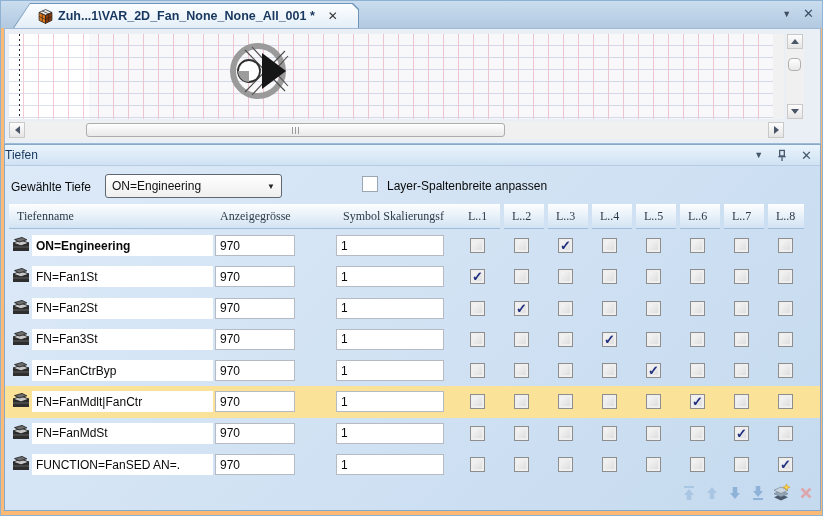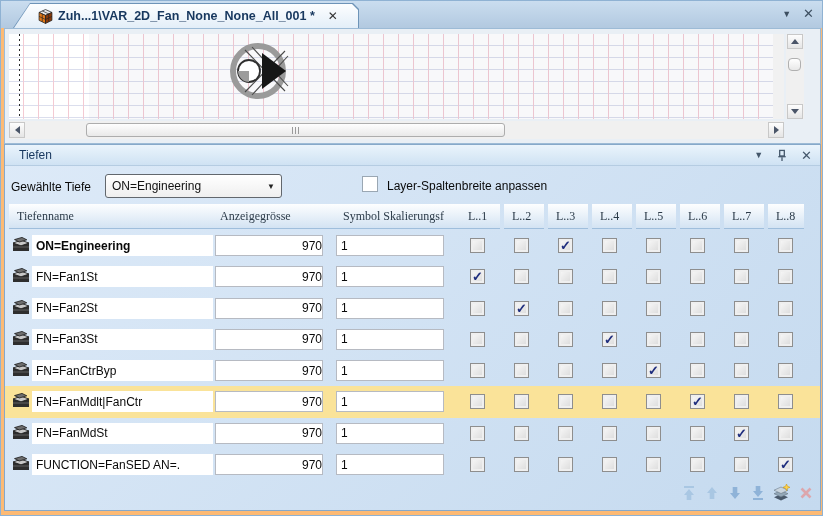--- a/index.html
+++ b/index.html
@@ -49,21 +49,21 @@
   .hthumb { position:absolute; left:77px; top:2px; width:419px; height:14px; background:linear-gradient(#FEFEFE,#E9E9E9);
             border:1px solid #ADADAD; border-radius:3px; display:flex; align-items:center; justify-content:center; gap:2px; }
   .grip { width:1px; height:7px; background:#9A9A9A; }
 
   
   .panel { position:absolute; left:3px; top:143px; width:817px; height:367px;
            border:1px solid #86A8C9; background:linear-gradient(135deg,#DDEAF8,#C5DAEF); }
   .panel-title { position:absolute; left:0; top:0; width:100%; height:21px;
                  background:linear-gradient(#EAF4FC,#CFE2F3); border-bottom:1px solid #B5CCE2;
                  display:flex; align-items:center; }
-  .panel-title-text { font-size:12px; color:#17375E; padding-left:14px; }
+  .panel-title-text { font-size:12px; color:#17375E; padding-left:0; }
   .panel-title-icons { position:absolute; right:8px; top:0; height:21px; display:flex; gap:13px; align-items:center; }
   .pt-ico { color:#44576B; font-size:10px; cursor:pointer; line-height:21px; }
 
   .ctl-label { position:absolute; font-size:12px; color:#0A0A0A; }
   .dropdown { position:absolute; left:100px; top:29px; width:177px; height:24px;
               background:linear-gradient(#FFFFFF,#EFEFEF); border:1px solid #62676D; border-radius:3px;
               display:flex; align-items:center; padding:0 6px; cursor:pointer; }
   .dropdown-value { font-size:12px; color:#111; flex:1; }
   .dd-caret { font-size:8px; color:#222; }
   .chk { position:absolute; width:16px; height:16px; background:#FFFFFF; border:1px solid #9AA7B3; }
@@ -75,21 +75,21 @@
   .tbody { position:absolute; left:0; top:85px; width:100%; }
   .row { position:relative; width:100%; height:31.3px; }
   .row.hl { background:#FAE399; }
   .depth-ico { position:absolute; left:6px; top:7px; }
   .name-box { position:absolute; left:27px; top:5px; width:181px; height:21px; background:#FFFFFF;
               font-size:12px; color:#0A0A0A; display:flex; align-items:center; padding-left:4px;
               white-space:nowrap; overflow:hidden; }
   .row.b .name-box { font-weight:bold; }
   .cell-input { position:absolute; top:5px; height:21px; background:#FFFFFF; border:1px solid #B6BAC2;
                 font-family:"Liberation Sans",sans-serif; font-size:12px; color:#0A0A0A; padding-left:4px; }
-  .in-size  { left:210px; width:108px;text-align:right; }
+  .in-size  { left:210px; width:80px; }
   .in-scale { left:331px; width:108px; }
   .cb { position:absolute; top:8px; width:15px; height:15px; border:1px solid #8E8E8E;
         background:linear-gradient(135deg,#FAFAFA,#D9D9D9); box-shadow:inset 0 0 0 2px #EFEFEF;
         font-size:13px; font-weight:bold; color:#1F2E7E; line-height:13px; text-align:center; cursor:pointer; }
 
   .toolbar { position:absolute; right:6px; top:339px; display:flex; gap:7px; align-items:center; }
   .toolbar svg { display:block; cursor:pointer; }
 </style>
 </head>
 <body>

